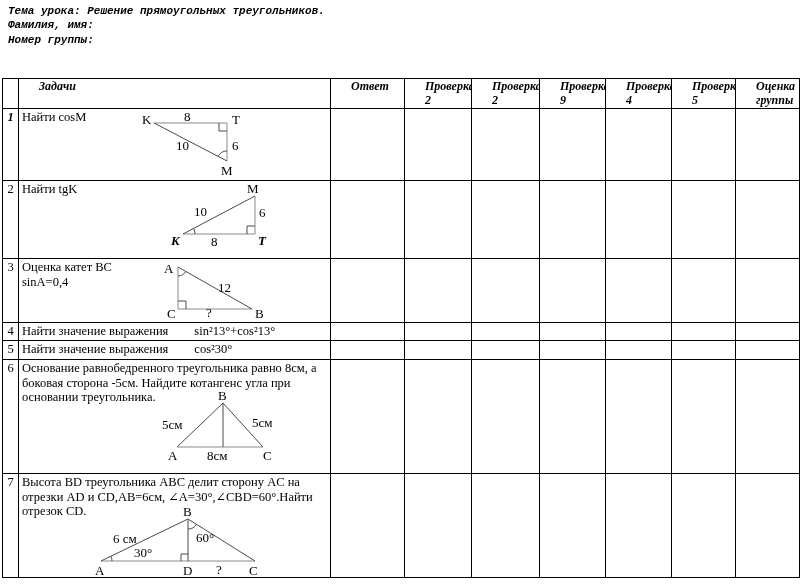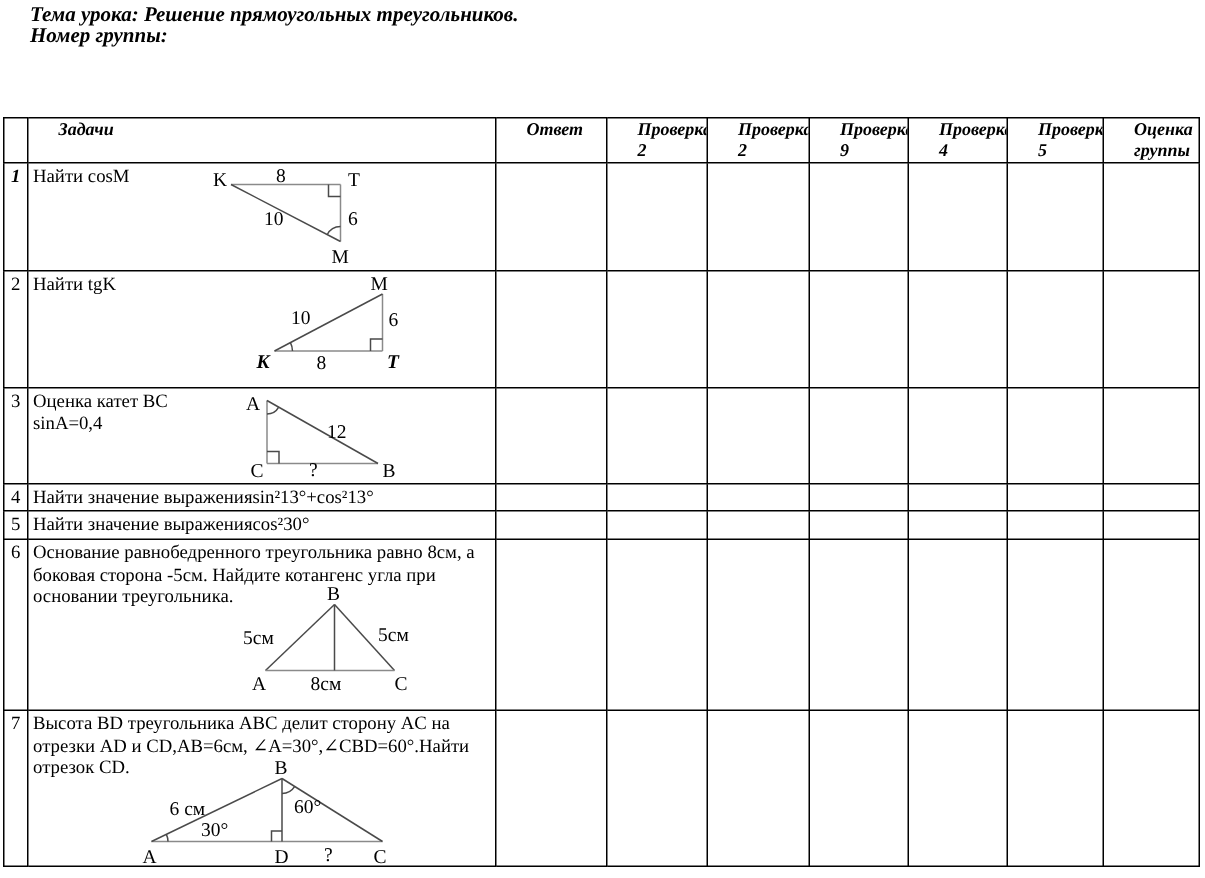--- a/index.html
+++ b/index.html
@@ -1,47 +1,48 @@
 <!DOCTYPE html>
 <html><head>
 <meta charset="utf-8">
 <style>
   html,body { margin:0; padding:0; }
   body {
     width:803px; height:585px; background:#fff; color:#000;
     font-family:"Liberation Serif","DejaVu Serif",serif;
     position:relative; overflow:hidden;
   }
-  .doc-header { position:absolute; top:4px; left:20px;
-    font-weight:bold; font-style:italic; font-size:14px; line-height:14.4px; }
+  .doc-header { position:absolute; top:4px; left:8px;
+    font-weight:bold; font-style:italic; font-size:11px; line-height:14.4px;font-family:Liberation Mono, monospace; }
   table.sheet { position:absolute; top:78px; left:2px; width:797px;
     border-collapse:collapse; table-layout:fixed; }
   .sheet td, .sheet th { border:1px solid #000; vertical-align:top;
     padding:1px 3px; font-size:12.5px; line-height:14.5px; overflow:hidden; }
   .sheet th { text-align:left; font-weight:bold; font-style:italic; font-size:12px; line-height:13.5px;padding-left:20px; }
   td.num { text-align:center; padding:1px 0; font-size:12.5px; }
   td.num.bi { font-weight:bold; font-style:italic; }
   td.task-cell { position:relative; }
-  .expr { }
+  .expr { margin-left:26px; }
   .diagram { position:absolute; }
   .diagram line, .diagram path { stroke:#4a4a4a; stroke-width:1; fill:none; }
   .diagram .thin { stroke:#8a8a8a; }
   .diagram text { font-size:13px; fill:#000; font-family:"Liberation Serif","DejaVu Serif",serif; }
   .diagram text.bi { font-weight:bold; font-style:italic; }
   
   tr.hdr  { height:30px; }
   tr.r1 { height:72px; } tr.r2 { height:78px; } tr.r3 { height:64px; }
   tr.r4 { height:18px; } tr.r5 { height:19px; }
   tr.r6 { height:114px; } tr.r7 { height:104px; }
 </style>
 </head>
 <body>
 
 <div class="doc-header">
   <div>Тема урока: Решение прямоугольных треугольников.</div>
+  <div>Фамилия, имя:</div>
   <div>Номер группы:</div>
 </div>
 
 <table class="sheet">
   <colgroup>
     <col style="width:16px">
       <col style="width:312px">
       <col style="width:74px">
     <col style="width:67px">
       <col style="width:68px">

